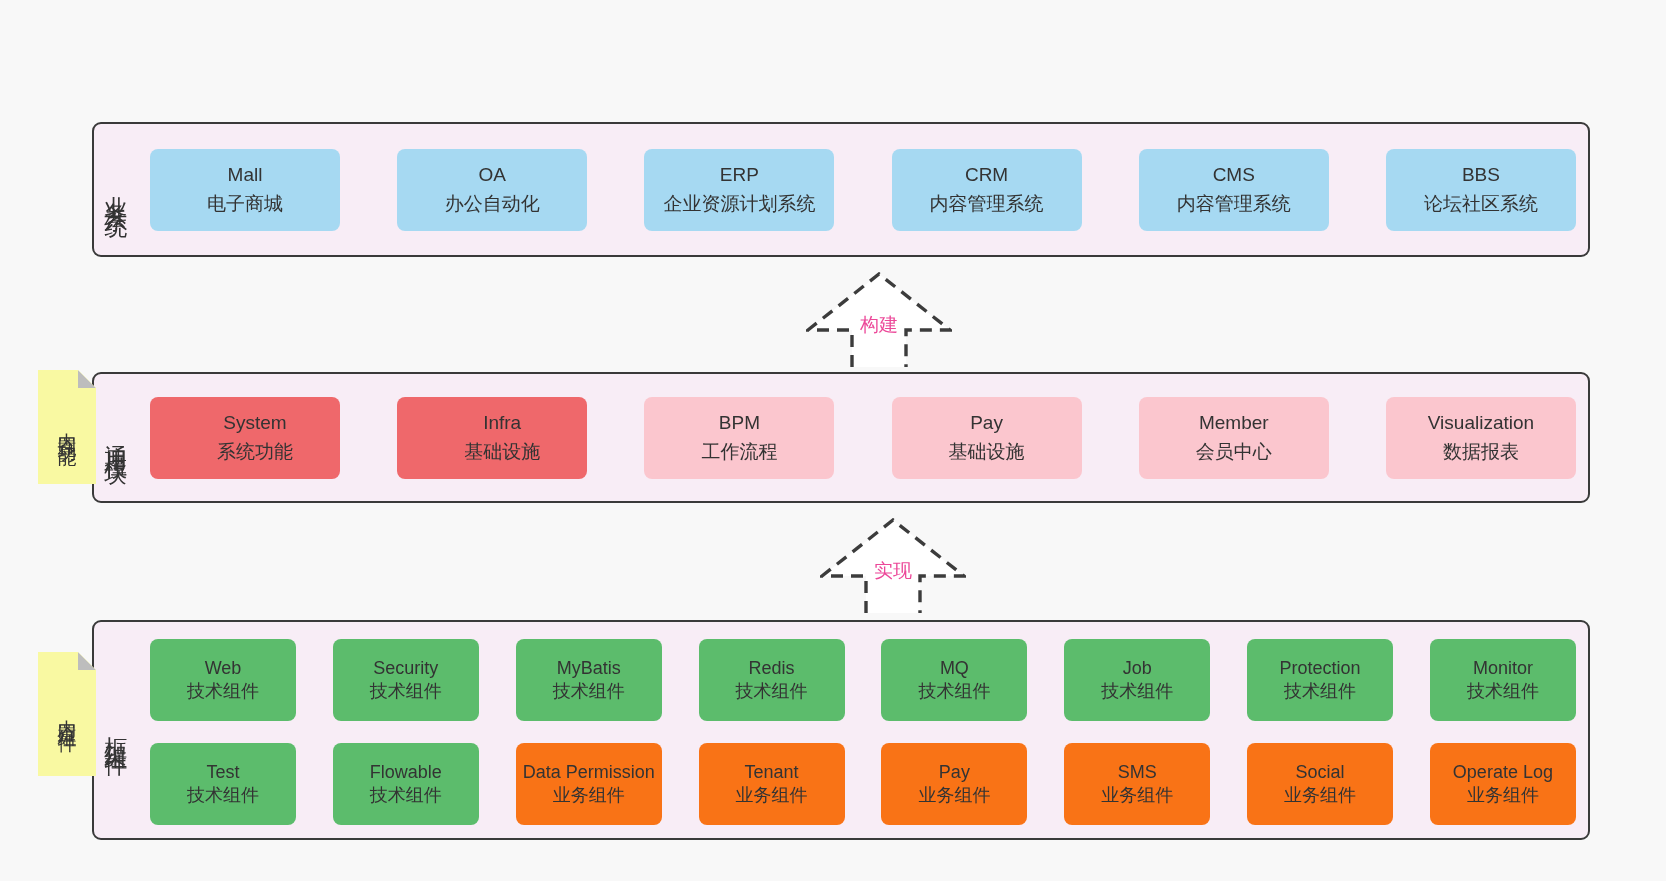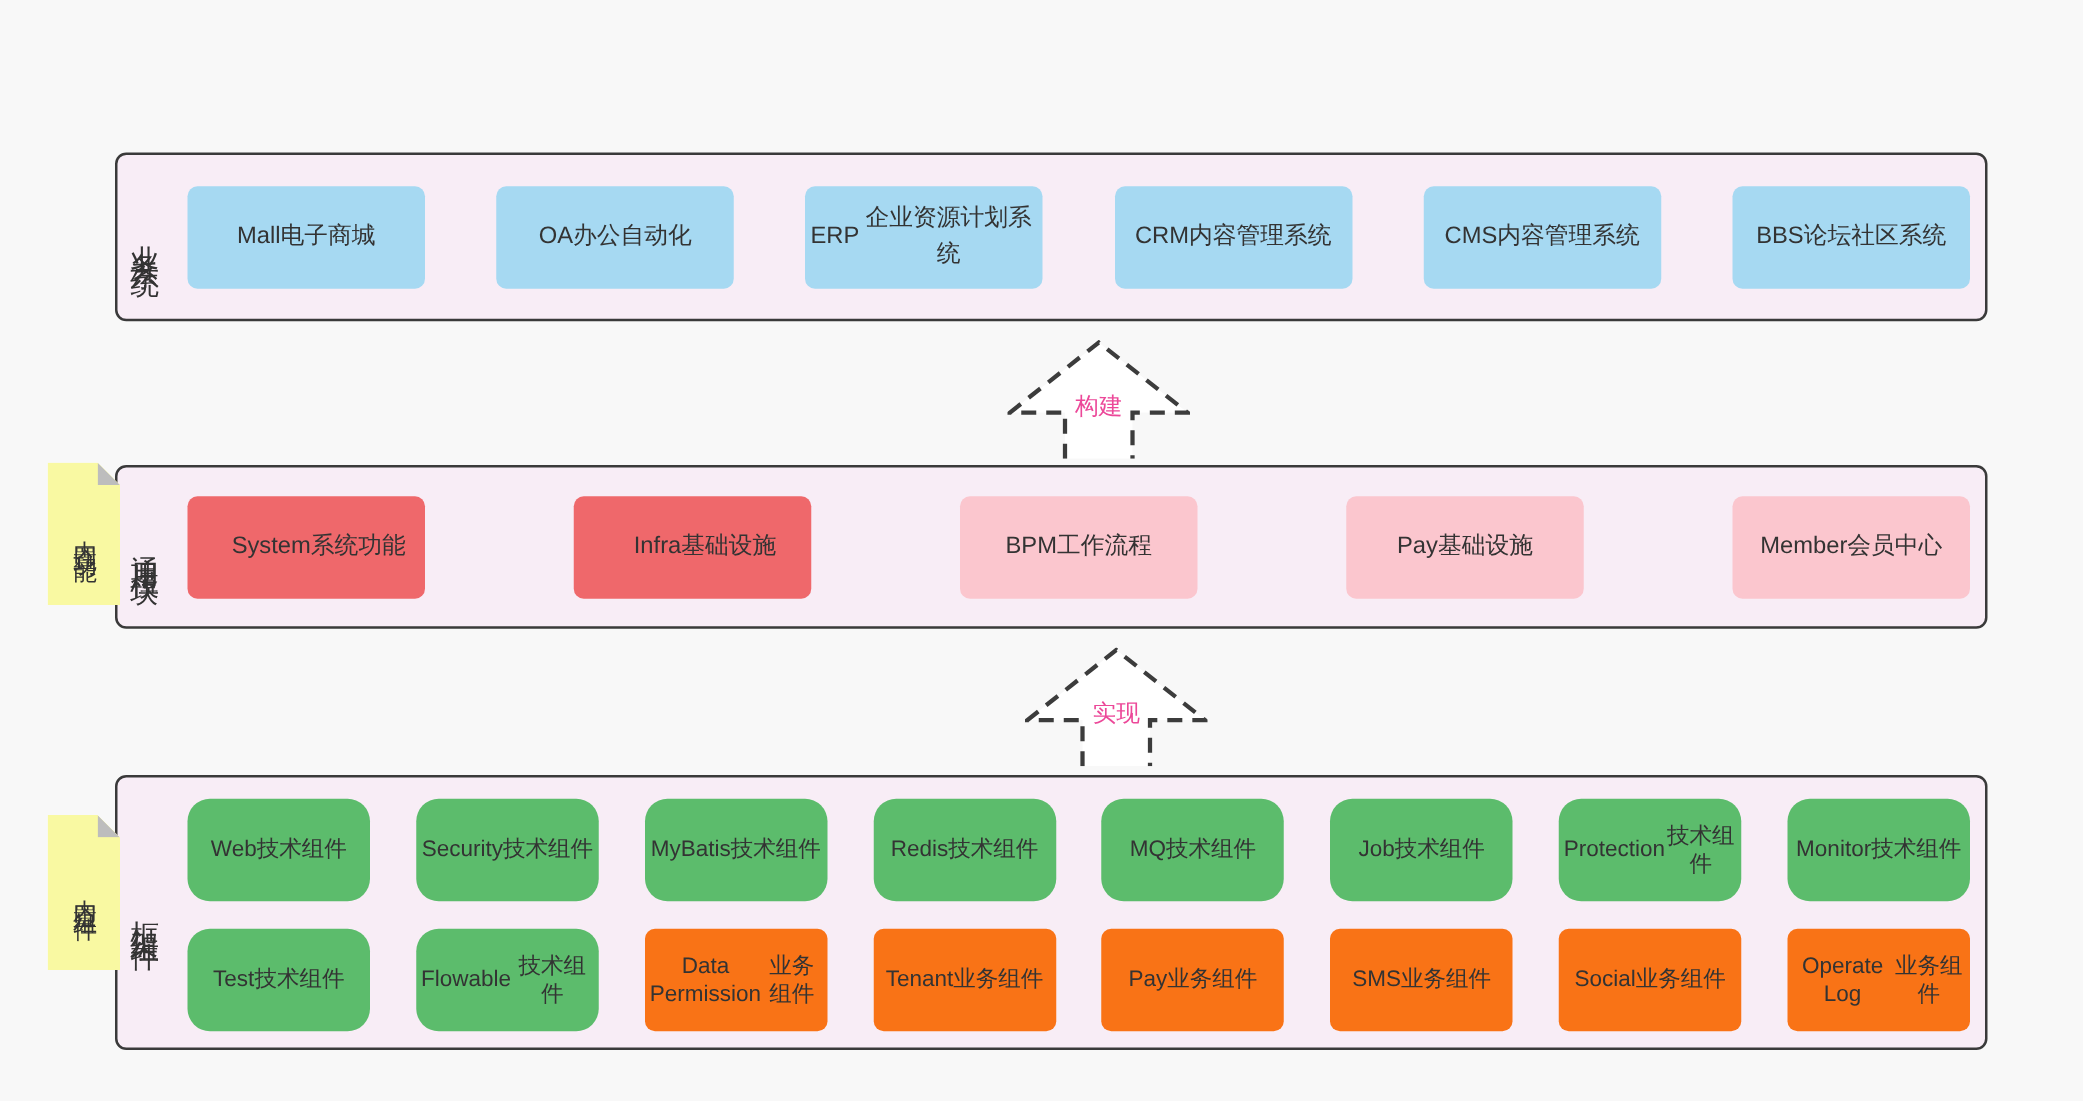--- a/index.html
+++ b/index.html
@@ -14,31 +14,31 @@
 
   .band-label { position:absolute; left:9px; top:50%; transform:translateY(-50%);
                 writing-mode:vertical-rl; text-orientation:upright;
                 font-size:23px; letter-spacing:6px; line-height:1.1; color:#333; }
 
   .row { position:absolute; left:56px; right:12px; display:flex; justify-content:space-between; }
   .band1 .row, .band2 .row { top:50%; transform:translateY(-50%); height:82px; }
   .band3 .row1 { top:17px; height:82px; }
   .band3 .row2 { top:121px; height:82px; }
 
-  .box { border-radius:8px; display:flex; flex-direction:row; align-items:center;
+  .box { border-radius:8px; display:flex; flex-direction:column; align-items:center;
          justify-content:center; text-align:center; color:#333; box-sizing:border-box; padding:2px 4px; }
   .row6 .box { width:190px; height:82px; }
   .row8 .box { width:146px; height:82px; }
   .row6 .box-name, .row6 .box-sub { font-size:19px; line-height:1.5; }
   .row8 .box-name, .row8 .box-sub { font-size:18px; line-height:1.3; }
 
   .blue   { background:#a6d9f2; }
   .red    { background:#ef686b;padding-left:24px; }
   .pink   { background:#fbc6ce; }
-  .gdark  { background:#5cbc6c;border-radius:18px; }
+  .gdark  { background:#5cbc6c; }
   .glight { background:#f97316; }
 
   .note { position:absolute; width:58px; background:#f9f9a2; z-index:3;
           display:flex; align-items:center; justify-content:center;
           clip-path:polygon(0 0, calc(100% - 18px) 0, 100% 18px, 100% 100%, 0 100%); }
   .note1 { left:38px; top:370px; height:114px; }
   .note2 { left:38px; top:652px; height:124px; }
   .note-fold { position:absolute; top:0; right:0; width:18px; height:18px;
                background:#bdbdbd; clip-path:polygon(0 0, 100% 100%, 0 100%); }
   .note-text { writing-mode:vertical-rl; text-orientation:upright;
@@ -114,20 +114,24 @@
         <span class="box-sub">工作流程</span>
       </div>
       <div class="box pink">
         <span class="box-name">Pay</span>
         <span class="box-sub">基础设施</span>
       </div>
       <div class="box pink">
         <span class="box-name">Member</span>
         <span class="box-sub">会员中心</span>
       </div>
+      <div class="box pink">
+        <span class="box-name">Visualization</span>
+        <span class="box-sub">数据报表</span>
+      </div>
     </div>
   </section>
 
   <div class="arrow arrow2">
     <svg width="146" height="95" viewBox="0 0 146 95">
       <polygon points="73,2 144,58 100,58 100,95 46,95 46,58 2,58" fill="#ffffff" stroke="none"></polygon>
       <path d="M46,95 L46,58 L2,58 L73,2 L144,58 L100,58 L100,95" fill="none" stroke="#3c3c3c" stroke-width="3.4" stroke-dasharray="12 8"></path>
     </svg>
     <div class="arrow-label">实现</div>
   </div>

